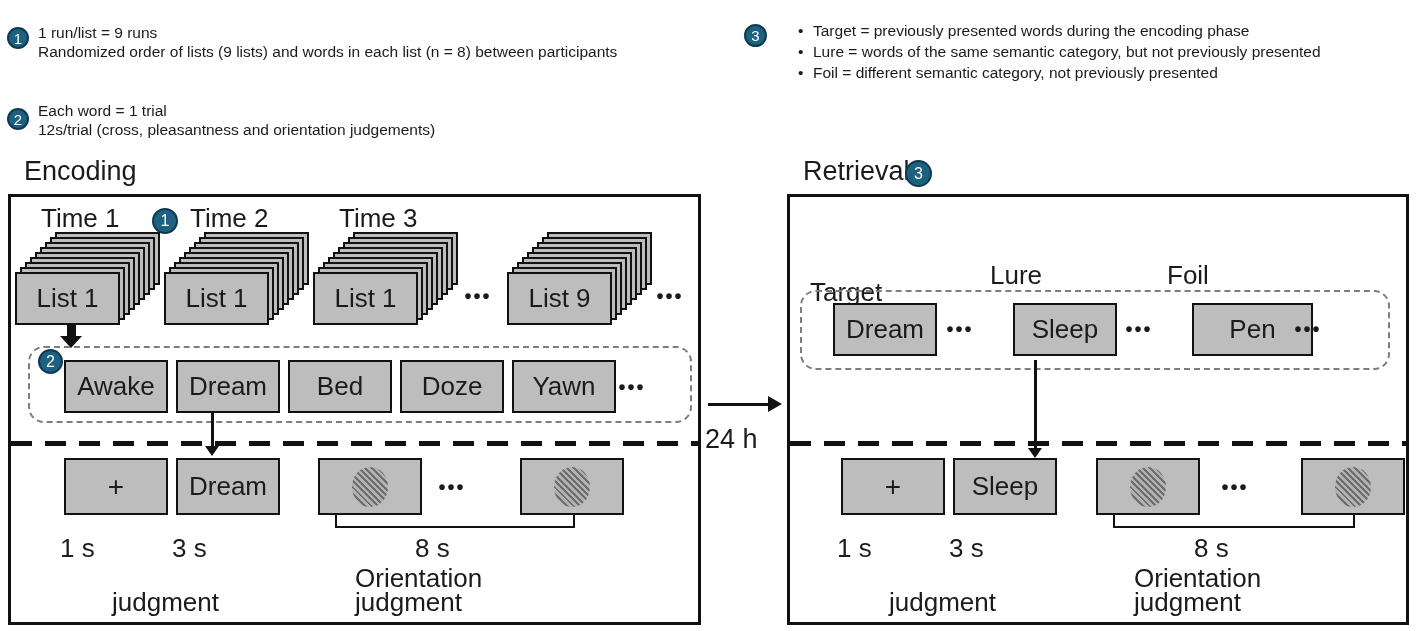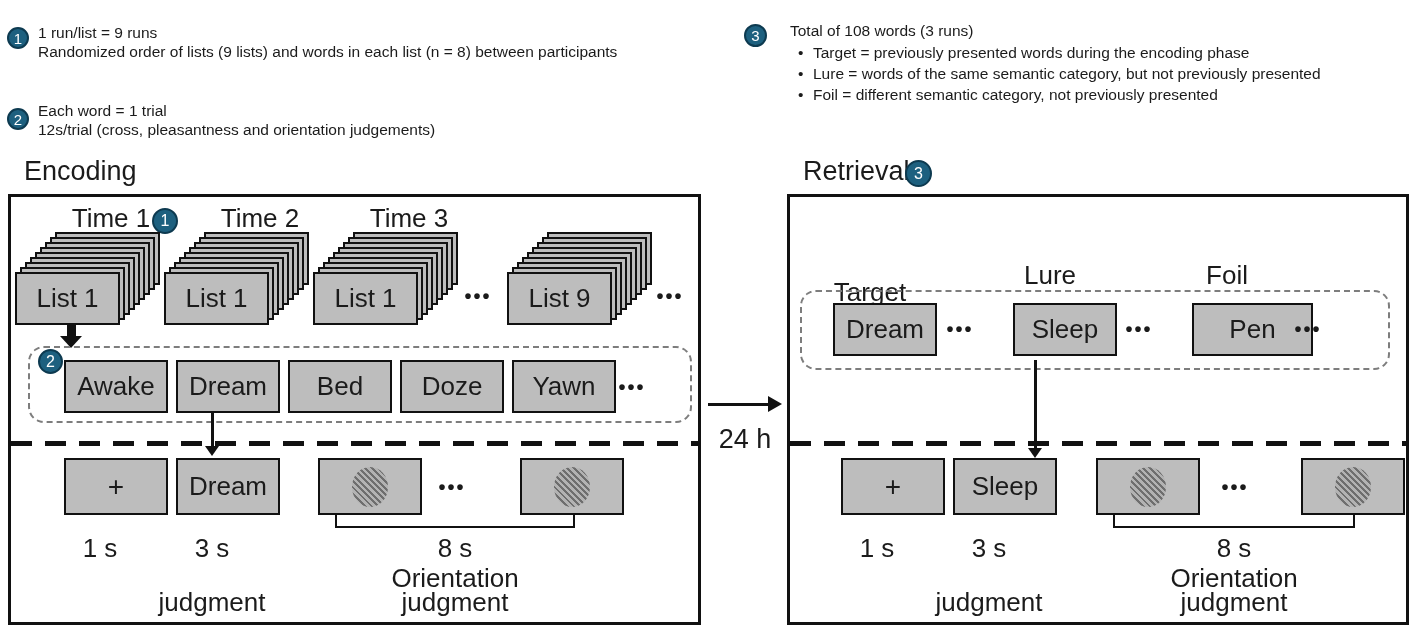--- a/index.html
+++ b/index.html
@@ -25,21 +25,21 @@
   }
   .badge.big{font-size:16px;}
   .title{font-size:27px;white-space:nowrap;}
   .frame{border:3px solid var(--line);box-sizing:border-box;}
   .gbox{
     background:var(--fill);border:2.5px solid var(--line);box-sizing:border-box;
     display:flex;align-items:center;justify-content:center;font-size:26px;margin-left:16px;
   }
   .card{background:var(--fill);border:2px solid var(--line);box-sizing:border-box;position:absolute;width:105px;height:53px;}
   .card.front{display:flex;align-items:center;justify-content:center;font-size:26px;}
-  .lbl{font-size:26px;text-align:center;white-space:nowrap;}
+  .lbl{font-size:26px;text-align:left;white-space:nowrap;}
   .dots{font-weight:bold;font-size:20px;letter-spacing:2px;text-align:center;}
   .dashedbox{border:2px dashed #7d7d7d;border-radius:16px;box-sizing:border-box;}
   .divider{height:5px;background:repeating-linear-gradient(90deg,var(--line) 0 21px,transparent 21px 34px);}
   .vline{width:2.5px;background:var(--line);}
   .hline{height:3px;background:var(--line);}
   .thin-head{width:0;height:0;border-left:7px solid transparent;border-right:7px solid transparent;border-top:10px solid var(--line);}
   .fat-shaft{width:9px;background:var(--line);}
   .fat-head{width:0;height:0;border-left:11px solid transparent;border-right:11px solid transparent;border-top:12px solid var(--line);}
   .right-head{width:0;height:0;border-top:8px solid transparent;border-bottom:8px solid transparent;border-left:14px solid var(--line);}
   .gabor{width:36px;height:40px;border-radius:50%;
@@ -64,21 +64,20 @@
     </div>
   <div class="abs note" style="left:38px;top:101px;">
     <div>Each word = 1 trial</div>
     <div>12s/trial (cross, pleasantness and orientation judgements)</div>
   </div>
 
   <div class="abs badge" style="left:744px;top:24px;width:23px;height:23px;">
       <span>3</span>
     </div>
   <div class="abs note" style="left:790px;top:21px;">
-    <div style="margin-bottom:3px;">Total of 108 words (3 runs)</div>
     <div class="bullet-line" style="margin-left:6px;margin-bottom:2px;">Target = previously presented words during the encoding phase</div>
     <div class="bullet-line" style="margin-left:6px;margin-bottom:2px;">Lure = words of the same semantic category, but not previously presented</div>
     <div class="bullet-line" style="margin-left:6px;">Foil = different semantic category, not previously presented</div>
   </div>
 
   <div class="abs title" style="left:24px;top:156px;">Encoding</div>
   <div class="abs title" style="left:803px;top:156px;">Retrieval</div>
   <div class="abs badge big" style="left:905px;top:160px;width:27px;height:27px;">
       <span>3</span>
     </div>

